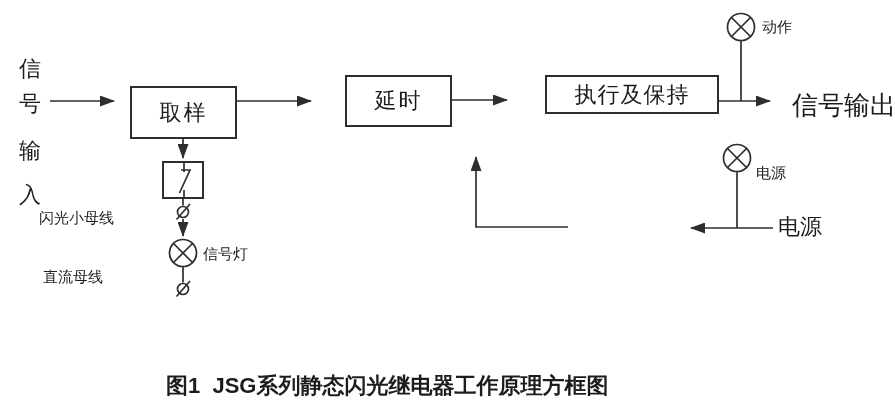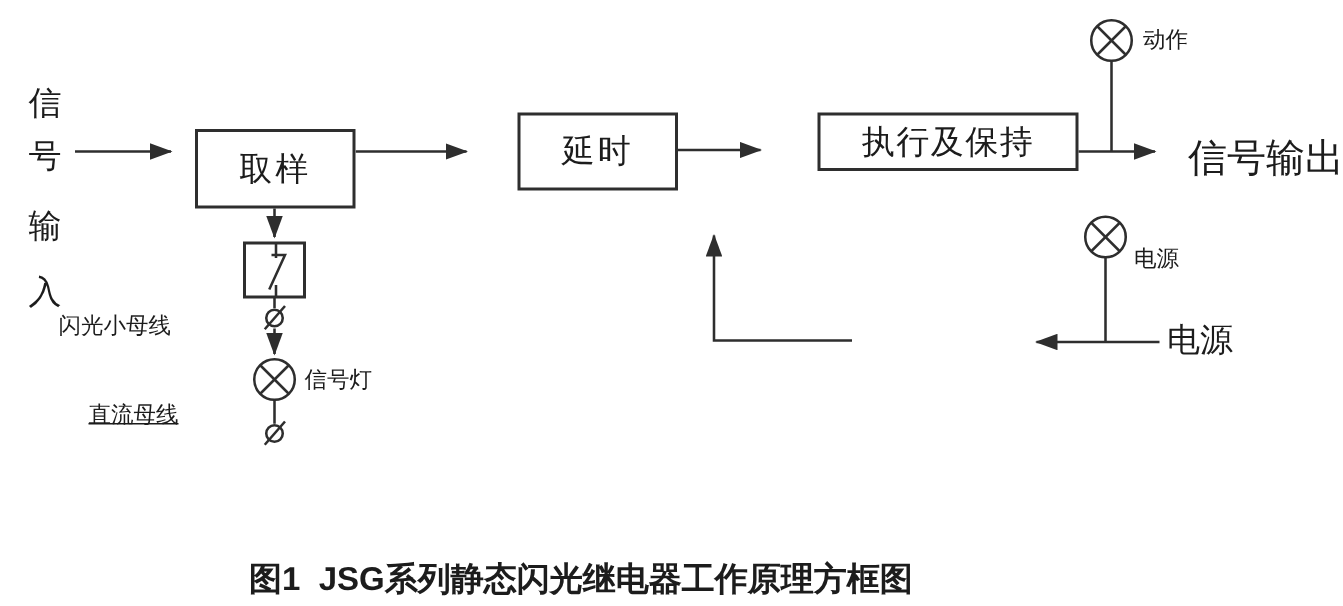--- a/index.html
+++ b/index.html
@@ -51,21 +51,21 @@
   .vc-3 { top: 183px; }
 
   .lbl {
     position: absolute;
     font-size: 15px;
     line-height: 24px;
     white-space: pre;
     color: #1c1c1c;
   }
   .lbl-flash-bus     { left: 39px;  top: 206px; }
-  .lbl-dc-bus        { left: 59px;  top: 265px; text-decoration: underline; }
+  .lbl-dc-bus        { left: 43px;  top: 265px; }
   .lbl-signal-lamp   { left: 203px; top: 242px; }
   .lbl-action        { left: 762px; top: 15px; }
   .lbl-signal-output { left: 792px; top: 93px;  font-size: 26px; }
   .lbl-power-lamp    { left: 756px; top: 161px; }
   .lbl-power-source  { left: 778px; top: 215px; font-size: 22px; }
 
   .caption {
     position: absolute;
     left: 166px;
     top: 371px;

